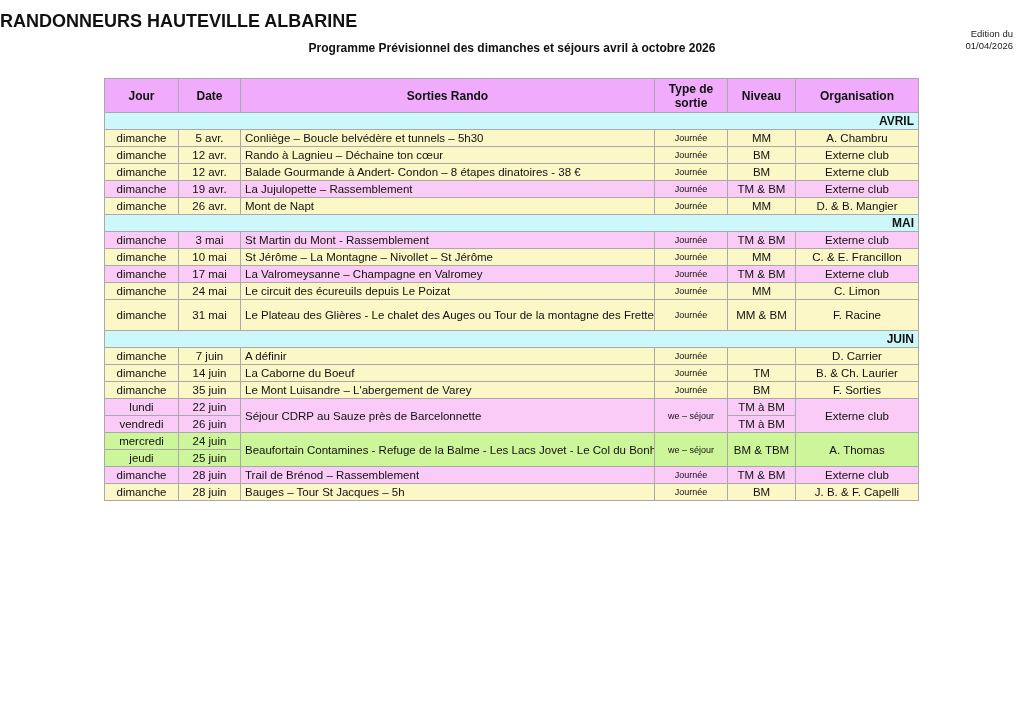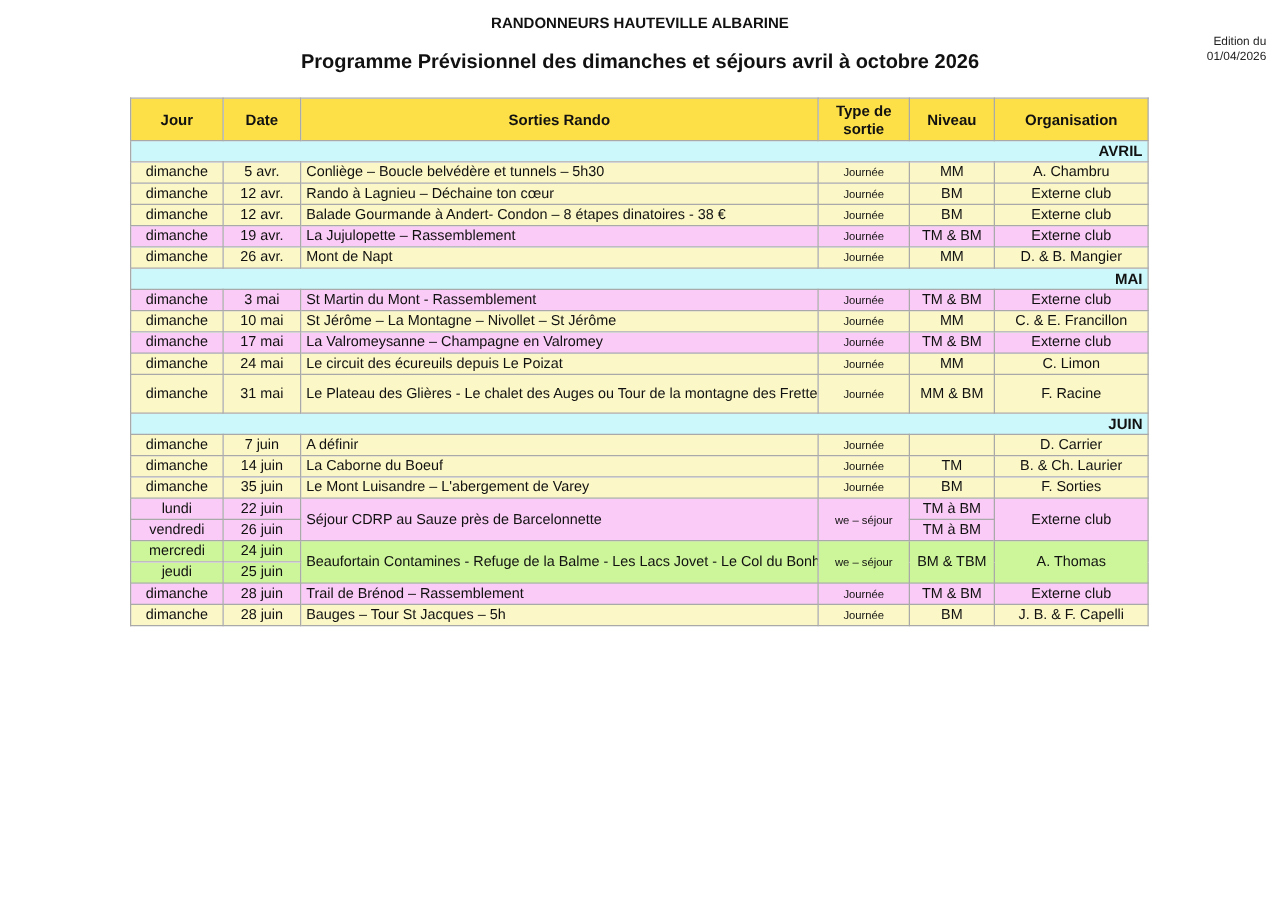--- a/index.html
+++ b/index.html
@@ -1,29 +1,29 @@
 <!DOCTYPE html>
 <html><head>
   <meta charset="utf-8">
   <style>
     html, body { margin: 0; padding: 0; background: #ffffff; }
     body { width: 1024px; height: 723px; position: relative; overflow: hidden;
            font-family: "Liberation Sans", sans-serif; color: #111; }
-    .title { position: absolute; top: 11px; left: 0; width: 1024px; text-align: center;
-             font-weight: bold; font-size: 12px; }
+    .title { position: absolute; top: 11px; left: 0; width: 1024px; text-align: left;
+             font-weight: bold; font-size: 18px; }
     .subtitle { position: absolute; top: 41px; left: 0; width: 1024px; text-align: center;
-                font-weight: bold; font-size: 16px; }
+                font-weight: bold; font-size: 12px; }
     .edition { position: absolute; top: 28px; right: 11px; text-align: right;
                font-size: 9.5px; line-height: 12px; color: #222; }
     table.prog { position: absolute; top: 78px; left: 104px; width: 814px;
                  border-collapse: collapse; table-layout: fixed; font-size: 11.5px; }
     table.prog td, table.prog th { border: 1px solid #a9a9a9; padding: 0 4px; height: 16px;
                  line-height: 14px; overflow: hidden; white-space: nowrap; }
     table.prog th { height: 33px; font-weight: bold; font-size: 12px; text-align: center;
-                    white-space: normal; line-height: 14px; background: #fde047; }
+                    white-space: normal; line-height: 14px; background: #f0abfc; }
     col.c-jour { width: 74px; } col.c-date { width: 62px; } col.c-sortie { width: 414px; }
     col.c-type { width: 73px; } col.c-niveau { width: 68px; } col.c-org { width: 123px; }
     td.center { text-align: center; }
     td.left { text-align: left; }
     td.type { font-size: 9px; text-align: center; margin-top: 44px; }
     td.wrap { white-space: normal; }
     tr.month td { background: #ccf8fb; font-weight: bold; text-align: right; font-size: 12px; }
     tr.yellow td { background: #fbf7c6; }
     tr.pink td { background: #f9cbf6; }
     tr.green td { background: #cdf59a; }

